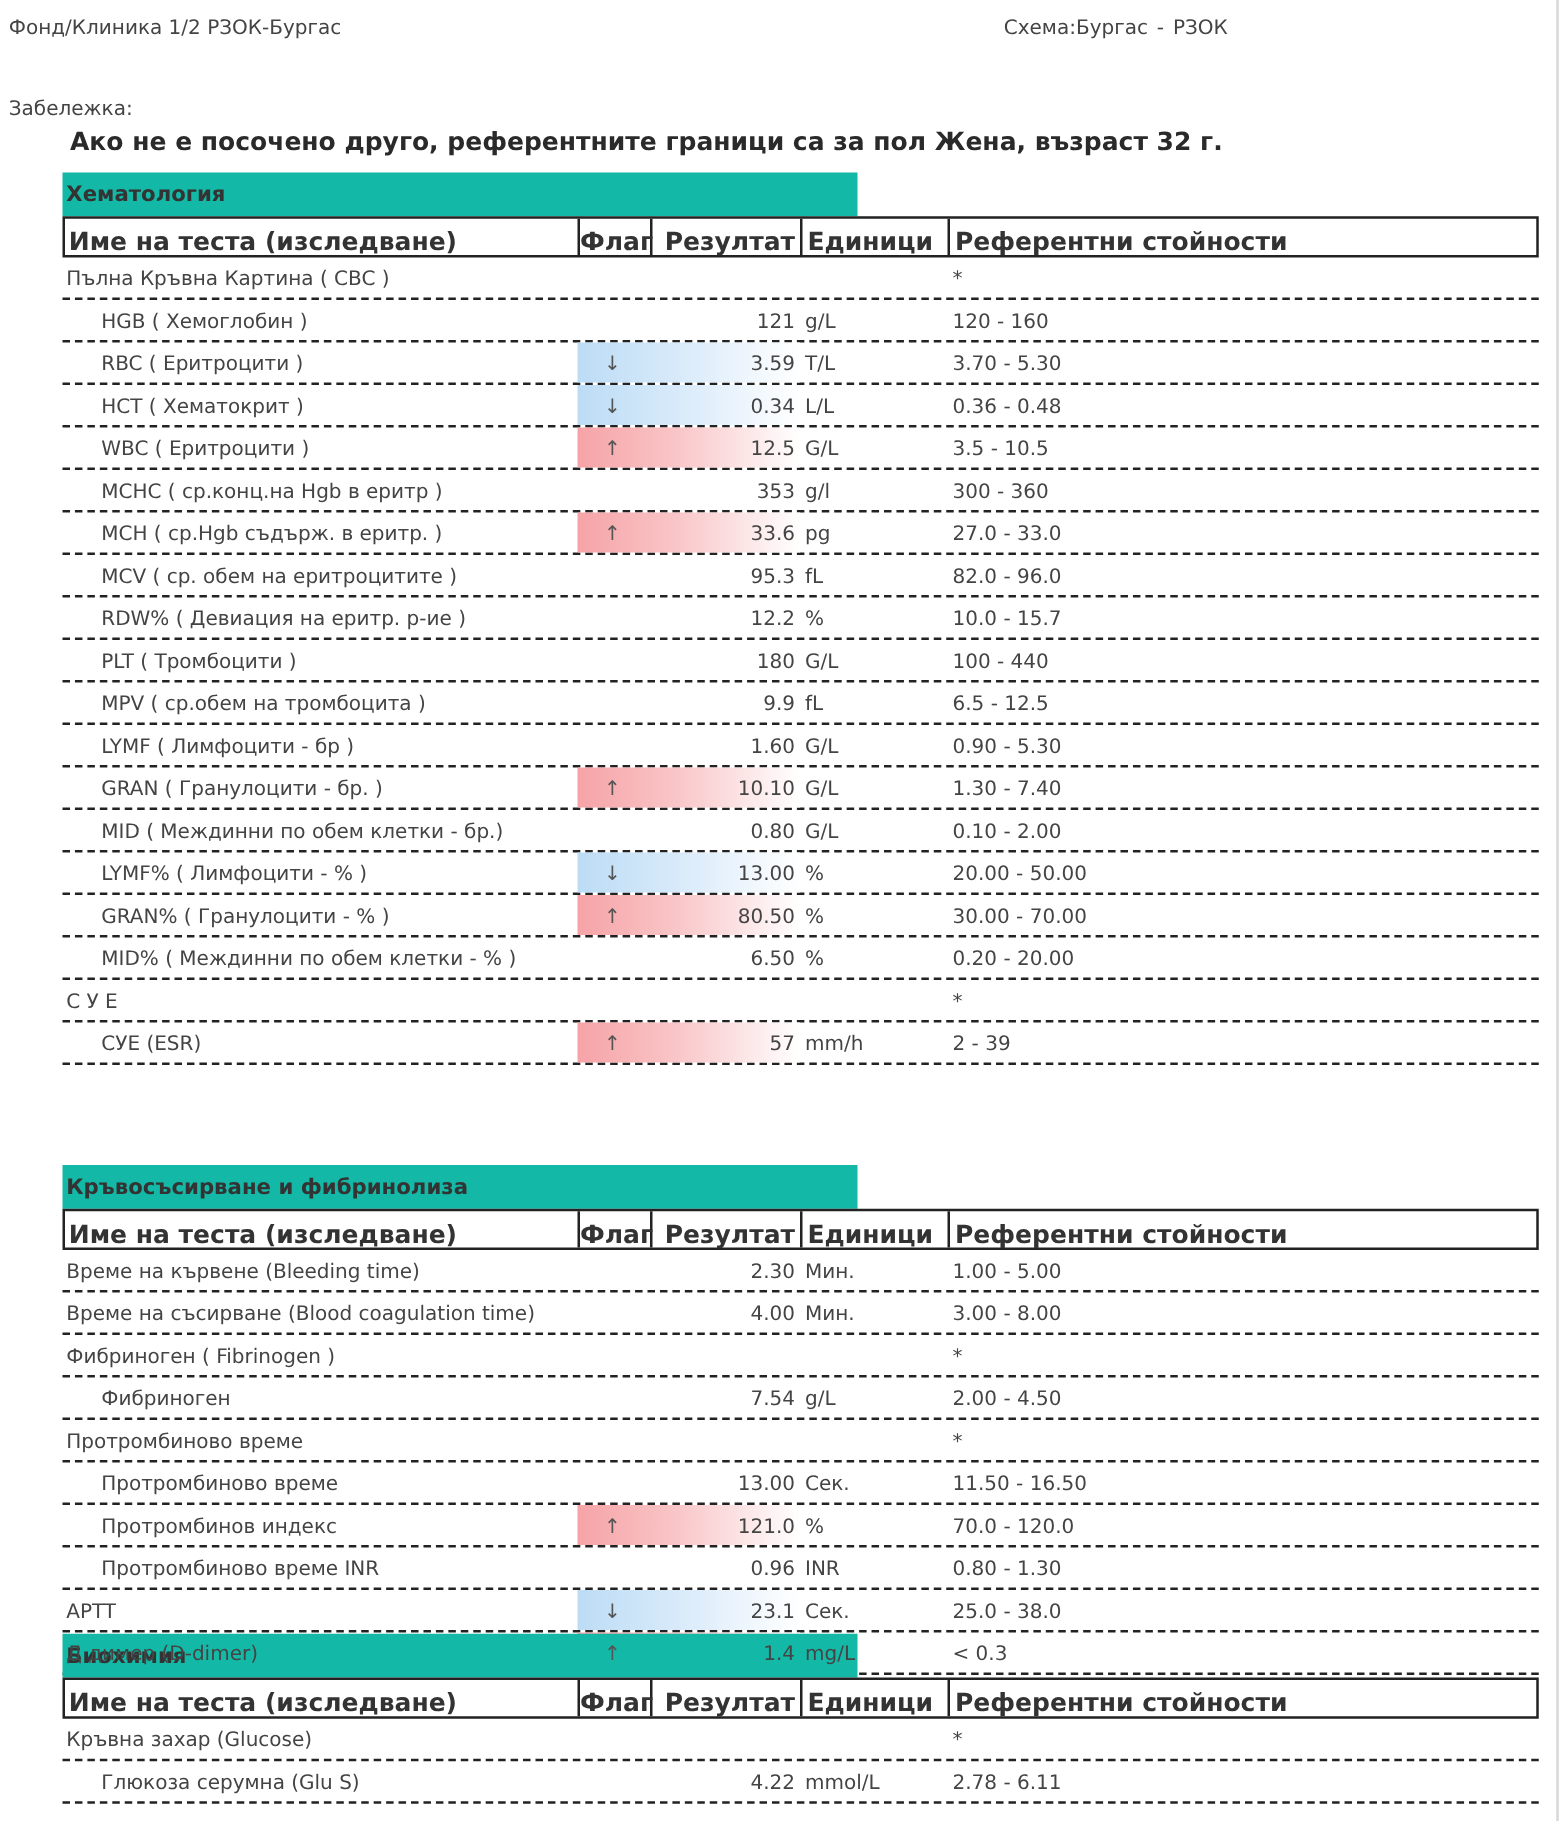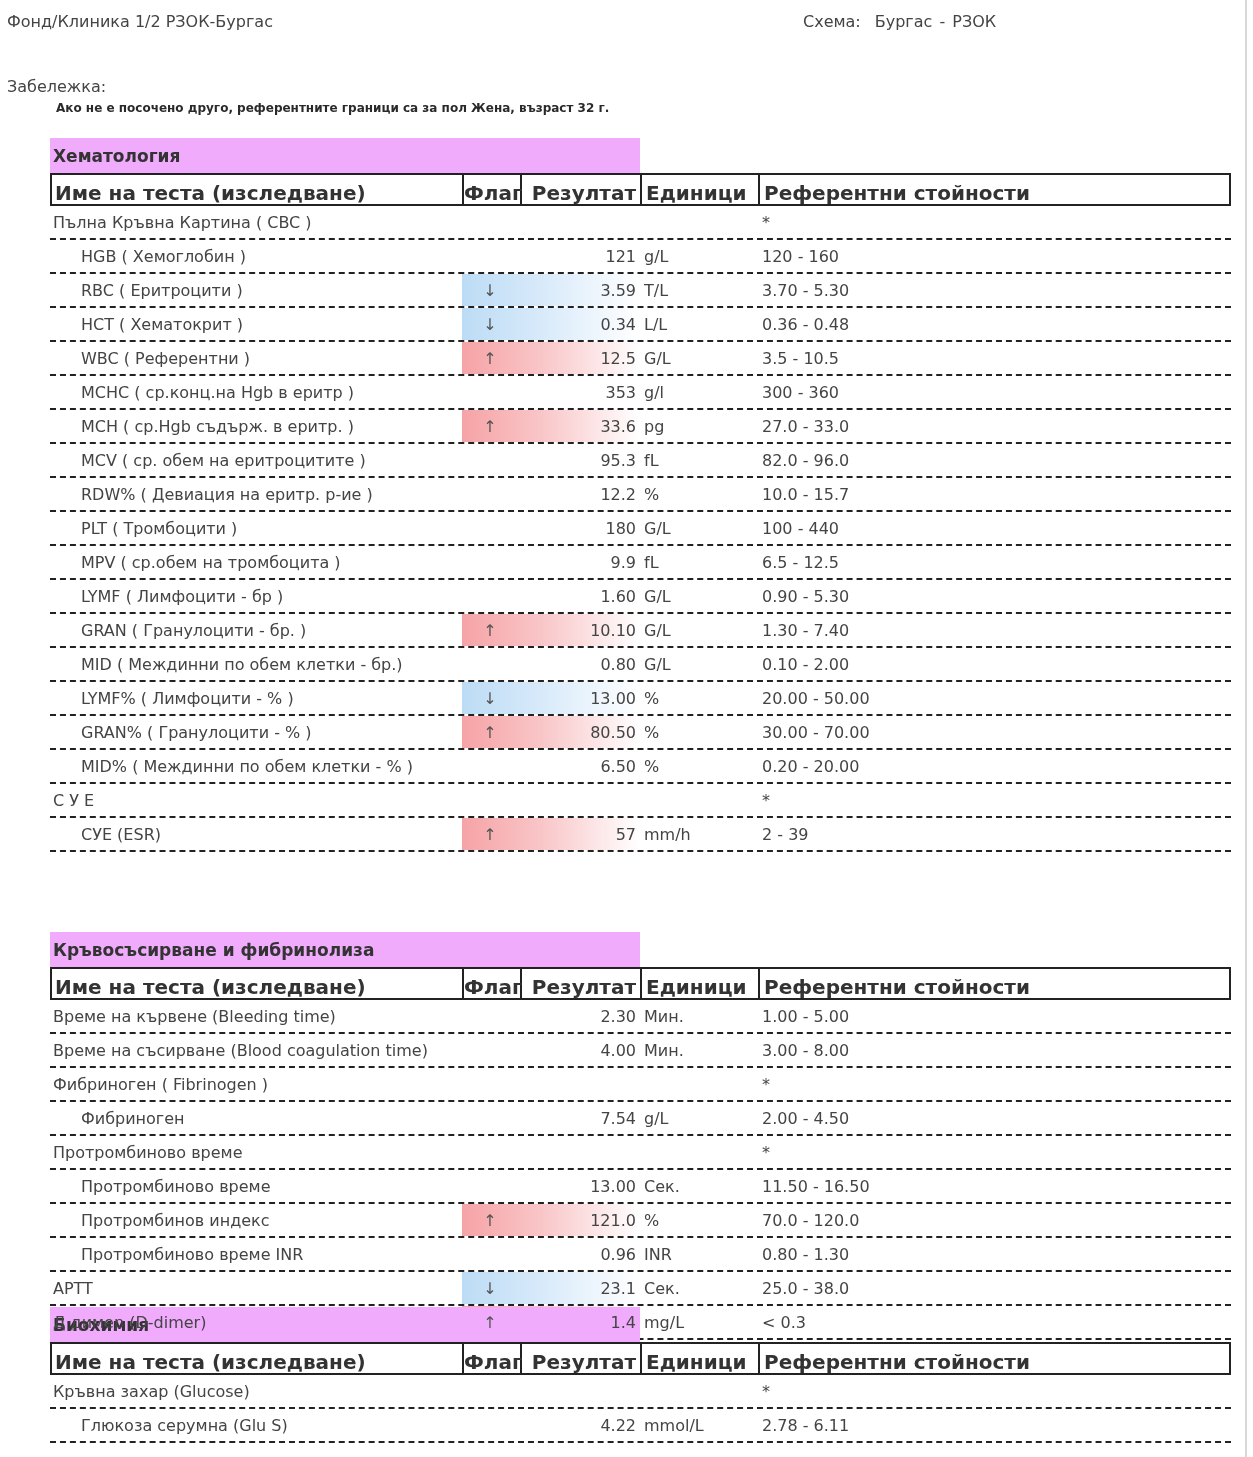--- a/index.html
+++ b/index.html
@@ -2,26 +2,26 @@
 <html><head>
 <meta charset="utf-8">
 <style>
   html, body { margin:0; padding:0; background:#ffffff; }
   body { width:1253px; height:1457px; position:relative; overflow:hidden;
          font-family:"DejaVu Sans", sans-serif; color:#333; font-size:16px; }
   .right-edge { position:absolute; top:0; right:6px; width:2px; height:100%; background:#d8d8d8; }
   .top-cut { position:absolute; top:-12px; left:6px; font-size:16px; color:#444; white-space:nowrap; }
   .fund { position:absolute; top:12px; left:7px; font-size:16px; color:#444; }
   .scheme { position:absolute; top:12px; left:803px; font-size:16px; color:#444; word-spacing:2px; }
-  .scheme .lbl { margin-right:14px; }
+  .scheme .lbl { }
   .note { position:absolute; top:61px; left:7px; font-size:16px; color:#444;margin-top:16px; }
-  .ref-note { position:absolute; top:101px; left:56px; font-size:12px; font-weight:bold; color:#2a2a2a; }
+  .ref-note { position:absolute; top:101px; left:56px; font-size:20px; font-weight:bold; color:#2a2a2a; }
 
   .section { position:absolute; left:50px; width:1181px; }
-  .sec-title { width:590px; height:35px; background:#f0abfc; font-weight:bold; font-size:17px;
+  .sec-title { width:636px; height:35px; background:#14b8a6; font-weight:bold; font-size:17px;
                color:#333; box-sizing:border-box; padding:8px 0 0 3px; }
   .hdr { display:flex; border:2px solid #222; height:33px; box-sizing:border-box; font-weight:bold; font-size:20px; color:#333; }
   .hdr > div { box-sizing:border-box; padding-top:6px; height:100%; }
   .c-name { width:412px; padding-left:3px; }
   .c-flag { width:58px; text-align:center; }
   .c-res  { width:120px; text-align:right; padding-right:4px; }
   .c-unit { width:118px; padding-left:4px; }
   .c-ref  { flex:1; padding-left:4px;border-radius:11px; }
   .hdr .c-name, .hdr .c-flag, .hdr .c-res, .hdr .c-unit { border-right:2px solid #222; }
 
@@ -88,21 +88,21 @@
         <div class="row sub flag-low">
           <div class="hl"></div>
           <div class="c-name">HCT ( Хематокрит )</div>
           <div class="c-flag">↓</div>
           <div class="c-res">0.34</div>
           <div class="c-unit">L/L</div>
           <div class="c-ref">0.36 - 0.48</div>
         </div>
         <div class="row sub flag-high">
           <div class="hl"></div>
-          <div class="c-name">WBC ( Референтни )</div>
+          <div class="c-name">WBC ( Еритроцити )</div>
           <div class="c-flag">↑</div>
           <div class="c-res">12.5</div>
           <div class="c-unit">G/L</div>
           <div class="c-ref">3.5 - 10.5</div>
         </div>
         <div class="row sub">
           <div class="c-name">MCHC ( ср.конц.на Hgb в еритр )</div>
           <div class="c-flag"></div>
           <div class="c-res">353</div>
           <div class="c-unit">g/l</div>

